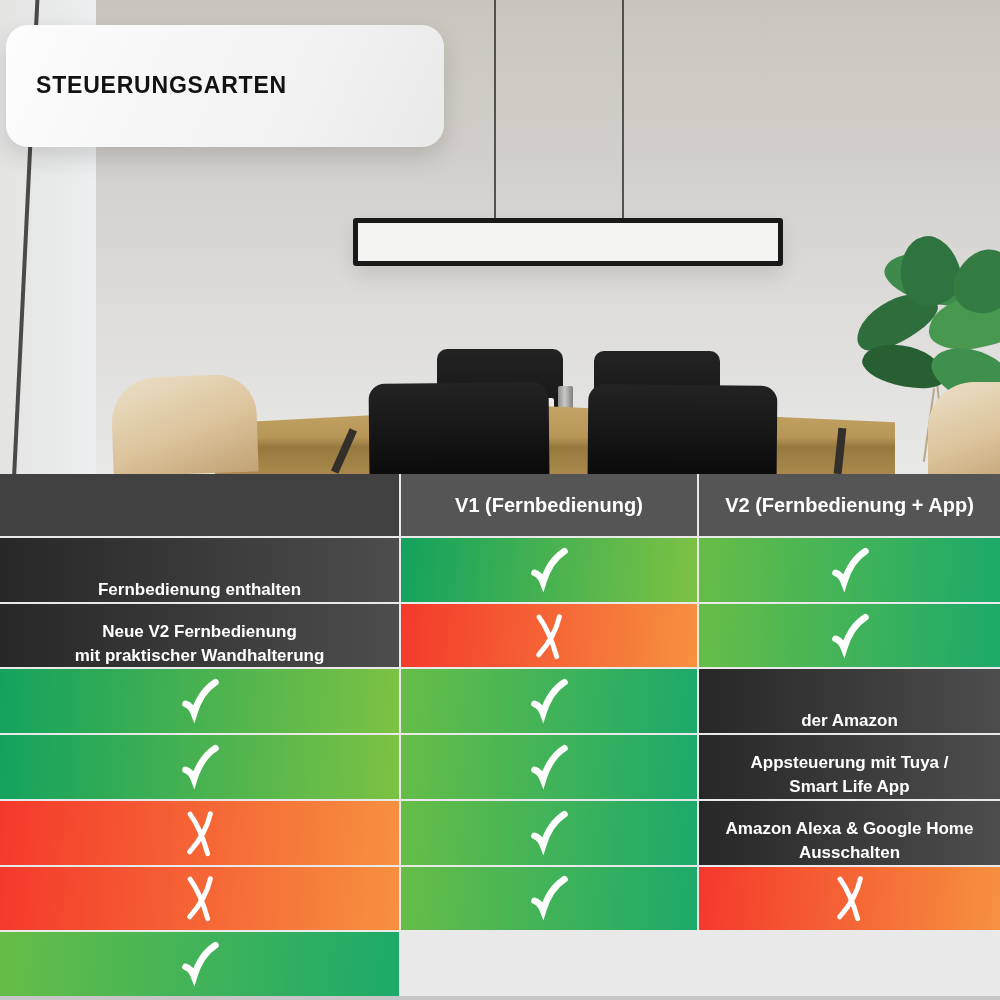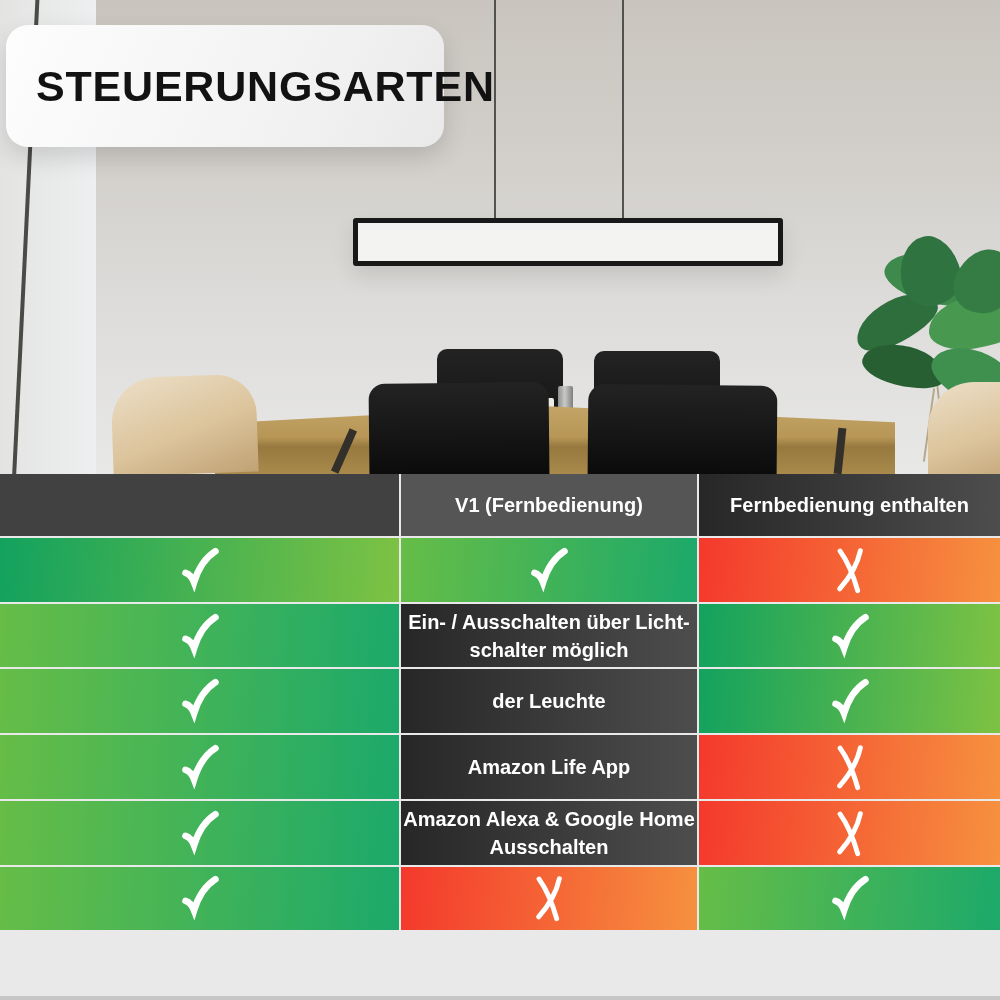--- a/index.html
+++ b/index.html
@@ -49,32 +49,32 @@
   .lf4{left:862px;top:346px;width:84px;height:40px;background:#275f33;transform:rotate(14deg);}
   .lf5{left:930px;top:352px;width:92px;height:50px;background:#3f8f4e;transform:rotate(26deg);}
   .lf6{left:900px;top:236px;width:60px;height:70px;background:#2f7340;transform:rotate(-12deg);}
   .lf7{left:956px;top:248px;width:56px;height:66px;background:#357c44;transform:rotate(24deg);}
 
   
   .title-card{position:absolute;left:6px;top:25px;width:438px;height:122px;border-radius:22px;
               background:linear-gradient(115deg,#fdfdfd 0%,#f1f1f1 70%,#e9e9e9 100%);
               box-shadow:0 10px 24px rgba(0,0,0,.14);
               display:flex;flex-direction:column;justify-content:center;padding-left:30px;box-sizing:border-box;}
-  .title-card .t-line{font-weight:bold;font-size:43px;letter-spacing:.8px;color:#121212;line-height:1.35;}
+  .title-card .t-line{font-weight:bold;font-size:23px;letter-spacing:.8px;color:#121212;line-height:1.35;}
 
   
   .cmp-table{position:absolute;left:0;top:474px;width:1000px;height:526px;box-sizing:border-box;
              display:grid;grid-template-columns:399px 296px 301px;
              grid-template-rows:62px repeat(7,1fr);gap:2px;background:#e9e9e9;
              padding-bottom:4px;}
   .cell{display:flex;align-items:center;justify-content:center;text-align:center;}
   .cell.head-feature{background:#414141;}
   .cell.head-version{background:#555555;color:#fff;font-weight:bold;font-size:20px;}
   .cell.feature{background:linear-gradient(90deg,#272727,#4d4d4d);color:#fff;font-weight:bold;
-                font-size:20px;line-height:1.4;flex-direction:column;padding:0 0;}
+                font-size:17px;line-height:1.4;flex-direction:column;padding:0 0;justify-content:flex-end;}
   .cell.mark svg{display:none;}
   .cell.mark[data-mark-value="check"] svg.check-glyph{display:block;}
   .cell.mark[data-mark-value="cross"] svg.cross-glyph{display:block;}
   .cell.mark.v1[data-mark-value="check"]{background:linear-gradient(94deg,#13a25e,#7dc243);}
   .cell.mark.v2[data-mark-value="check"]{background:linear-gradient(94deg,#66bd47,#1ca96a);}
   .cell.mark[data-mark-value="cross"]{background:linear-gradient(94deg,#f4392c,#f6913f);}
   .bottom-strip{position:absolute;left:0;bottom:0;width:1000px;height:4px;background:#c6c6c6;}
 </style>
 </head>
 <body>
@@ -112,87 +112,89 @@
   </div>
 
   <div class="title-card">
     <div class="t-line">STEUERUNGSARTEN</div>
   </div>
 
   <div class="cmp-table">
 
     <div class="cell head-feature"></div>
     <div class="cell head-version">V1 (Fernbedienung)</div>
+    <div class="cell head-version">V2 (Fernbedienung + App)</div>
 
     <div class="cell feature">
       <span>Fernbedienung enthalten</span>
       <span></span>
     </div>
     <div class="cell mark v1" data-mark="comparison_table.rows.0.v1" data-mark-value="check">
       <svg class="check-glyph" width="50" height="50" viewBox="0 0 52 52">
           <path d="M11 29c4.2 1.4 6.8 4.6 8.8 9.8C24.5 23.5 32.5 12.5 42 6.5" fill="none" stroke="#fff" stroke-width="7" stroke-linecap="round"></path>
         </svg>
 
     </div>
     <div class="cell mark v2" data-mark="comparison_table.rows.0.v2" data-mark-value="check">
       <svg class="check-glyph" width="50" height="50" viewBox="0 0 52 52">
           <path d="M11 29c4.2 1.4 6.8 4.6 8.8 9.8C24.5 23.5 32.5 12.5 42 6.5" fill="none" stroke="#fff" stroke-width="7" stroke-linecap="round"></path>
         </svg>
 
     </div>
 
+    <div class="cell feature">
+      <span>Neue V2 Fernbedienung</span>
+      <span>mit praktischer Wandhalterung</span>
+    </div>
     <div class="cell mark v1" data-mark="comparison_table.rows.1.v1" data-mark-value="cross">
 
       <svg class="cross-glyph" width="36" height="54" viewBox="0 0 40 56">
           <path d="M9 7c8 11 14.5 26 19.5 44" fill="none" stroke="#fff" stroke-width="5.5" stroke-linecap="round"></path>
           <path d="M31.5 6.5c-3 14-12.5 30.5-23 42.5" fill="none" stroke="#fff" stroke-width="5.5" stroke-linecap="round"></path>
         </svg>
     </div>
     <div class="cell mark v2" data-mark="comparison_table.rows.1.v2" data-mark-value="check">
       <svg class="check-glyph" width="50" height="50" viewBox="0 0 52 52">
           <path d="M11 29c4.2 1.4 6.8 4.6 8.8 9.8C24.5 23.5 32.5 12.5 42 6.5" fill="none" stroke="#fff" stroke-width="7" stroke-linecap="round"></path>
         </svg>
 
     </div>
 
-    <div class="cell feature">
-      <span>Ein- / Ausschalten über Licht-</span>
-      <span>schalter möglich</span>
-    </div>
     <div class="cell mark v1" data-mark="comparison_table.rows.2.v1" data-mark-value="check">
       <svg class="check-glyph" width="50" height="50" viewBox="0 0 52 52">
           <path d="M11 29c4.2 1.4 6.8 4.6 8.8 9.8C24.5 23.5 32.5 12.5 42 6.5" fill="none" stroke="#fff" stroke-width="7" stroke-linecap="round"></path>
         </svg>
 
     </div>
     <div class="cell mark v2" data-mark="comparison_table.rows.2.v2" data-mark-value="check">
       <svg class="check-glyph" width="50" height="50" viewBox="0 0 52 52">
           <path d="M11 29c4.2 1.4 6.8 4.6 8.8 9.8C24.5 23.5 32.5 12.5 42 6.5" fill="none" stroke="#fff" stroke-width="7" stroke-linecap="round"></path>
         </svg>
 
     </div>
 
     <div class="cell feature">
-      <span>der Leuchte</span>
+      <span>der Amazon</span>
     </div>
     <div class="cell mark v1" data-mark="comparison_table.rows.3.v1" data-mark-value="check">
       <svg class="check-glyph" width="50" height="50" viewBox="0 0 52 52">
           <path d="M11 29c4.2 1.4 6.8 4.6 8.8 9.8C24.5 23.5 32.5 12.5 42 6.5" fill="none" stroke="#fff" stroke-width="7" stroke-linecap="round"></path>
         </svg>
 
     </div>
     <div class="cell mark v2" data-mark="comparison_table.rows.3.v2" data-mark-value="check">
       <svg class="check-glyph" width="50" height="50" viewBox="0 0 52 52">
           <path d="M11 29c4.2 1.4 6.8 4.6 8.8 9.8C24.5 23.5 32.5 12.5 42 6.5" fill="none" stroke="#fff" stroke-width="7" stroke-linecap="round"></path>
         </svg>
 
     </div>
 
     <div class="cell feature">
-      <span>Amazon Life App</span>
+      <span>Appsteuerung mit Tuya /</span>
+      <span>Smart Life App</span>
     </div>
     <div class="cell mark v1" data-mark="comparison_table.rows.4.v1" data-mark-value="cross">
 
       <svg class="cross-glyph" width="36" height="54" viewBox="0 0 40 56">
           <path d="M9 7c8 11 14.5 26 19.5 44" fill="none" stroke="#fff" stroke-width="5.5" stroke-linecap="round"></path>
           <path d="M31.5 6.5c-3 14-12.5 30.5-23 42.5" fill="none" stroke="#fff" stroke-width="5.5" stroke-linecap="round"></path>
         </svg>
     </div>
     <div class="cell mark v2" data-mark="comparison_table.rows.4.v2" data-mark-value="check">
       <svg class="check-glyph" width="50" height="50" viewBox="0 0 52 52">

